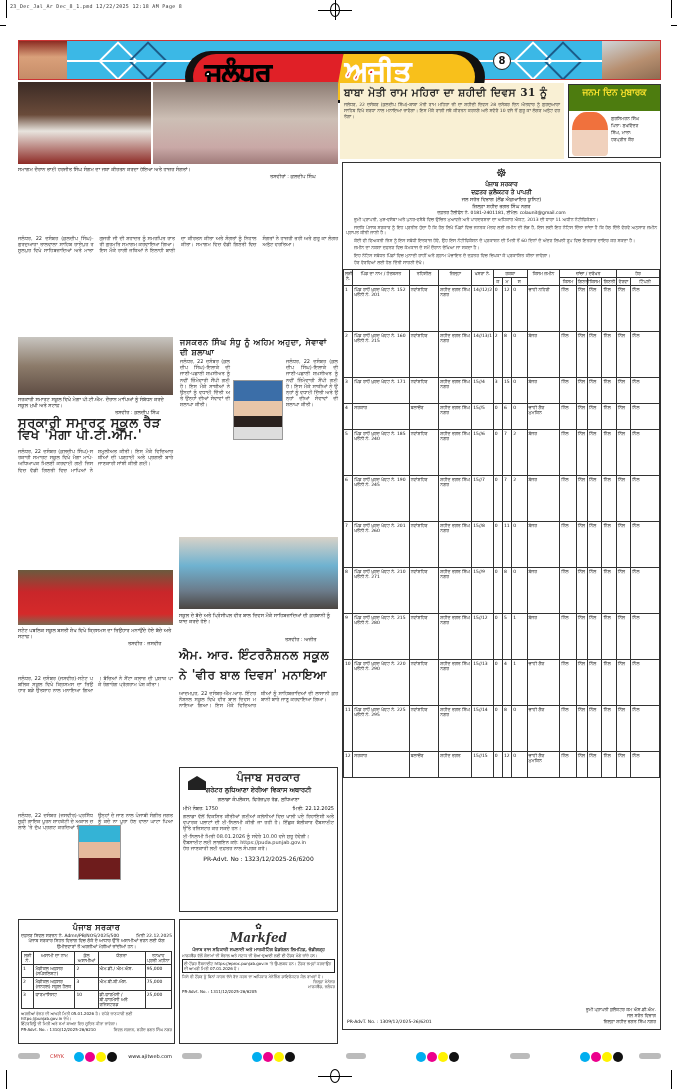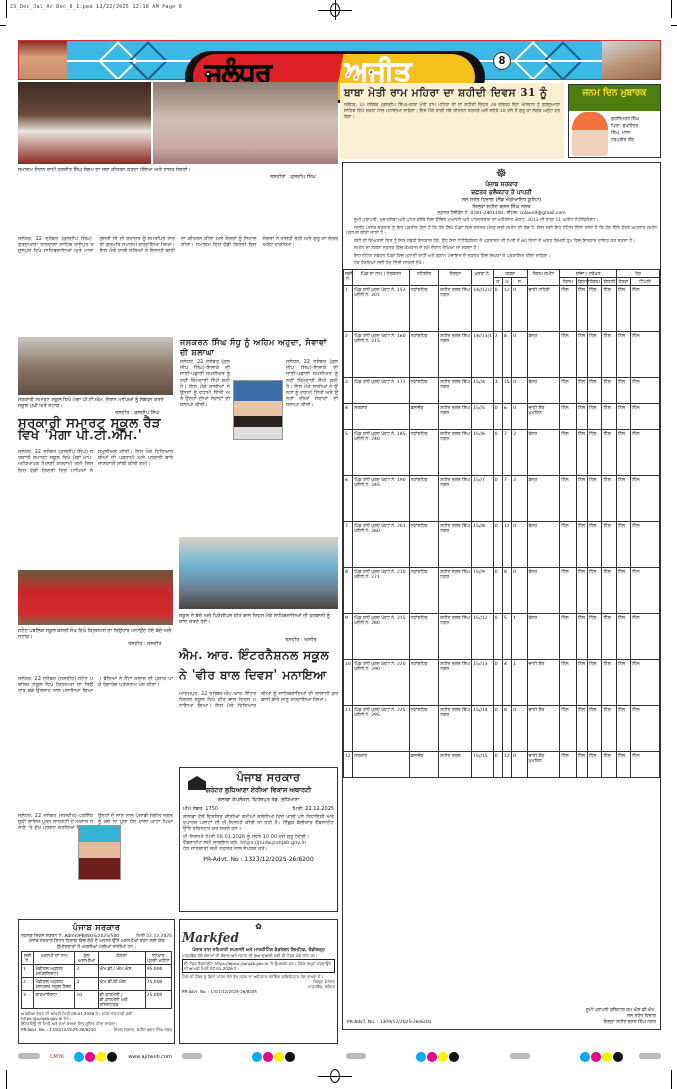--- a/index.html
+++ b/index.html
@@ -161,21 +161,21 @@
     <div style="font-size:4px;line-height:5px;margin-top:2px">ਅਰਜ਼ੀਆਂ ਭੇਜਣ ਦੀ ਆਖਰੀ ਮਿਤੀ 05.01.2026 ਹੈ। ਵਧੇਰੇ ਜਾਣਕਾਰੀ ਲਈ https://punjab.gov.in ਦੇਖੋ।</div>
     <div style="font-size:4px;line-height:5px">ਇੰਟਰਵਿਊ ਦੀ ਮਿਤੀ ਅਤੇ ਸਮਾਂ ਬਾਅਦ ਵਿਚ ਸੂਚਿਤ ਕੀਤਾ ਜਾਵੇਗਾ।</div>
     <div style="display:flex;justify-content:space-between;font-size:4px;margin-top:1px">
       <span>PR-Advt. No. : 1310/12/2025-26/6210</span>
       <span>ਸਿਵਲ ਸਰਜਨ, ਸ਼ਹੀਦ ਭਗਤ ਸਿੰਘ ਨਗਰ</span>
     </div>
   </div>
 
   <div class="abs box" style="left:179px;top:919px;width:159px;height:125px;padding:2px">
     <div style="text-align:center;font-size:8px">✿</div>
-    <div style="font-family:'DejaVu Serif',serif;font-style:italic;font-weight:bold;font-size:12px;color:#333">Markfed</div>
+    <div style="text-align:center;font-family:'DejaVu Serif',serif;font-style:italic;font-weight:bold;font-size:12px;color:#333">Markfed</div>
     <div style="text-align:center;font-size:4.5px;line-height:6px;font-weight:bold;margin-top:2px">ਪੰਜਾਬ ਰਾਜ ਸਹਿਕਾਰੀ ਸਪਲਾਈ ਅਤੇ ਮਾਰਕੀਟਿੰਗ ਫੈਡਰੇਸ਼ਨ ਲਿਮਟਿਡ, ਚੰਡੀਗੜ੍ਹ</div>
     <div style="font-size:4px;line-height:5px">ਮਾਰਕਫੈੱਡ ਵੱਲੋਂ ਗੋਦਾਮਾਂ ਦੀ ਸੰਭਾਲ ਅਤੇ ਸਟਾਕ ਦੀ ਢੋਆ-ਢੁਆਈ ਲਈ ਈ-ਟੈਂਡਰ ਮੰਗੇ ਜਾਂਦੇ ਹਨ।</div>
     <div style="font-size:4px;line-height:5px;border:1px solid #222;padding:1px;margin:1px 0">ਈ-ਟੈਂਡਰ ਵੈੱਬਸਾਈਟ https://eproc.punjab.gov.in 'ਤੇ ਉਪਲਬਧ ਹਨ। ਟੈਂਡਰ ਜਮ੍ਹਾਂ ਕਰਵਾਉਣ ਦੀ ਆਖਰੀ ਮਿਤੀ 07.01.2026 ਹੈ।</div>
     <div style="font-size:4px;line-height:5px">ਕਿਸੇ ਵੀ ਟੈਂਡਰ ਨੂੰ ਬਿਨਾਂ ਕਾਰਨ ਦੱਸੇ ਰੱਦ ਕਰਨ ਦਾ ਅਧਿਕਾਰ ਮੈਨੇਜਿੰਗ ਡਾਇਰੈਕਟਰ ਕੋਲ ਰਾਖਵਾਂ ਹੈ।</div>
     <div style="text-align:right;font-size:4px;line-height:5px">
       <div>ਜ਼ਿਲ੍ਹਾ ਮੈਨੇਜਰ</div>
       <div>ਮਾਰਕਫੈੱਡ, ਜਲੰਧਰ</div>
     </div>
     <div style="font-size:4px">PR-Advt. No. : 1311/12/2025-26/6205</div>
   </div>

